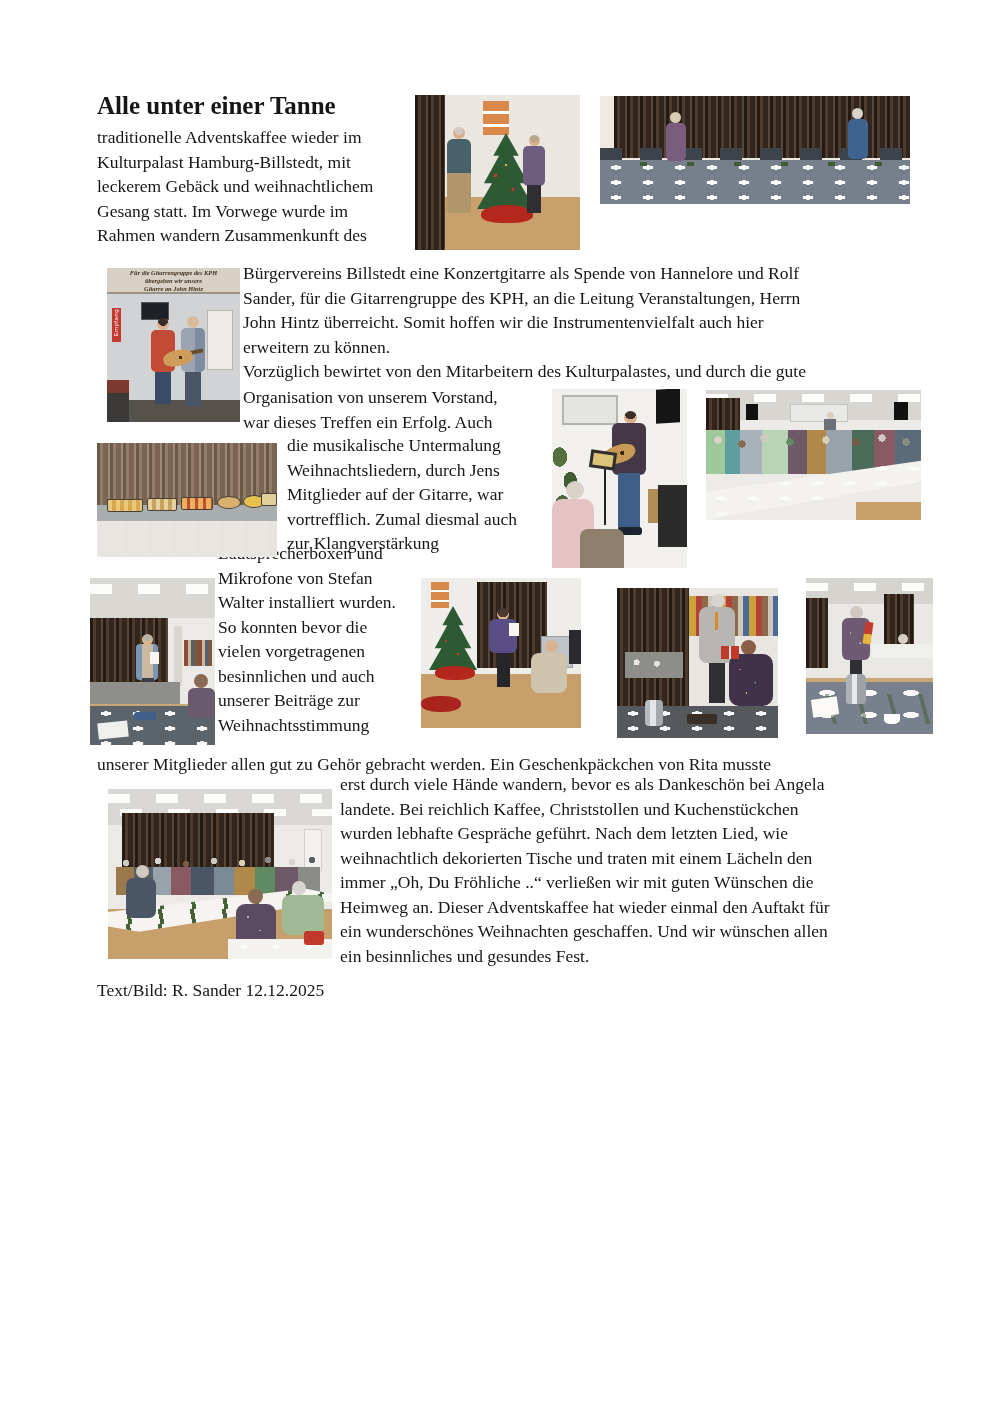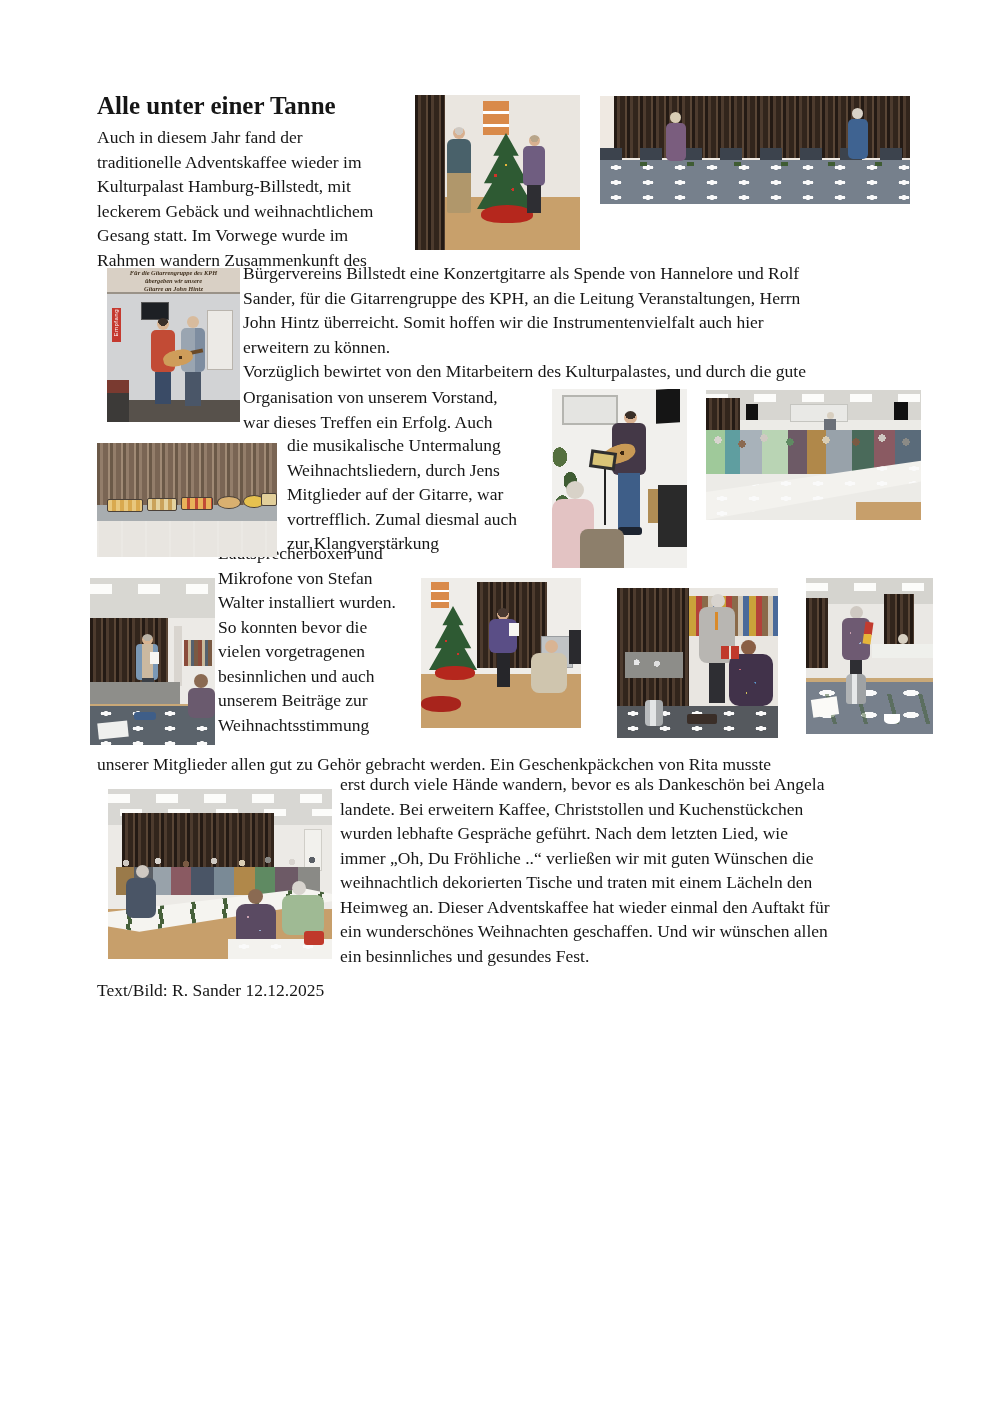--- a/index.html
+++ b/index.html
@@ -25,21 +25,20 @@
          color:#ffffff;font-family:"Liberation Sans",sans-serif;letter-spacing:.5px;}
   .tray{position:absolute;height:11px;border:1px solid #4a4038;border-radius:2px;}
 </style>
 </head>
 <body>
 
 <div class="page">
 
   <div class="title" style="left:97px;top:92px;">Alle unter einer Tanne</div>
   <div class="tb" style="left:97px;top:125px;">
-      <div class="tline">Auch in diesem Jahr fand der</div>
       <div class="tline">traditionelle Adventskaffee wieder im</div>
       <div class="tline">Kulturpalast Hamburg-Billstedt, mit</div>
       <div class="tline">leckerem Gebäck und weihnachtlichem</div>
       <div class="tline">Gesang statt. Im Vorwege wurde im</div>
       <div class="tline">Rahmen wandern Zusammenkunft des</div>
     </div>
   <div class="tb" style="left:243px;top:261px;">
       <div class="tline">Bürgervereins Billstedt eine Konzertgitarre als Spende von Hannelore und Rolf</div>
       <div class="tline">Sander, für die Gitarrengruppe des KPH, an die Leitung Veranstaltungen, Herrn</div>
       <div class="tline">John Hintz überreicht. Somit hoffen wir die Instrumentenvielfalt auch hier</div>
@@ -57,30 +56,30 @@
       <div class="tline">vortrefflich. Zumal diesmal auch</div>
       <div class="tline">zur Klangverstärkung</div>
     </div>
   <div class="tb" style="left:218px;top:541px;">
       <div class="tline">Lautsprecherboxen und</div>
       <div class="tline">Mikrofone von Stefan</div>
       <div class="tline">Walter installiert wurden.</div>
       <div class="tline">So konnten bevor die</div>
       <div class="tline">vielen vorgetragenen</div>
       <div class="tline">besinnlichen und auch</div>
-      <div class="tline">unserem Beiträge zur</div>
+      <div class="tline">unserer Beiträge zur</div>
       <div class="tline">Weihnachtsstimmung</div>
     </div>
   <div class="oneline" style="left:97px;top:752px;">unserer Mitglieder allen gut zu Gehör gebracht werden. Ein Geschenkpäckchen von Rita musste</div>
   <div class="tb" style="left:340px;top:772px;">
       <div class="tline">erst durch viele Hände wandern, bevor es als Dankeschön bei Angela</div>
-      <div class="tline">landete. Bei erweitern Kaffee, Christstollen und Kuchenstückchen</div>
+      <div class="tline">landete. Bei reichlich Kaffee, Christstollen und Kuchenstückchen</div>
       <div class="tline">wurden lebhafte Gespräche geführt. Nach dem letzten Lied, wie</div>
+      <div class="tline">weihnachtlich dekorierten Tische und traten mit einem Lächeln den</div>
       <div class="tline">immer „Oh, Du Fröhliche ..“ verließen wir mit guten Wünschen die</div>
-      <div class="tline">weihnachtlich dekorierten Tische und traten mit einem Lächeln den</div>
       <div class="tline">Heimweg an. Dieser Adventskaffee hat wieder einmal den Auftakt für</div>
       <div class="tline">ein wunderschönes Weihnachten geschaffen. Und wir wünschen allen</div>
       <div class="tline">ein besinnliches und gesundes Fest.</div>
     </div>
   <div class="oneline" style="left:97px;top:978px;">Text/Bild: R. Sander 12.12.2025</div>
 
   <div class="ph" style="left:415px;top:95px;width:165px;height:155px;background:linear-gradient(180deg,#eae6e0 0 66%,#c8a06b 66%);">
     <div class="l curt" style="left:0;top:0;width:30px;height:155px;"></div>
     <div class="l" style="left:68px;top:6px;width:26px;height:34px;background:repeating-linear-gradient(180deg,#d98a4a 0 10px,#fff 10px 13px);"></div>
     <div class="l tree" style="left:62px;top:38px;width:58px;height:76px;background-color:#2e5a33;background-image:radial-gradient(circle 2.5px at 32% 56%,#d03328 60%,rgba(0,0,0,0) 61%),radial-gradient(circle 2.5px at 62% 74%,#d03328 60%,rgba(0,0,0,0) 61%),radial-gradient(circle 2px at 50% 42%,#e6b53a 60%,rgba(0,0,0,0) 61%);"></div>

